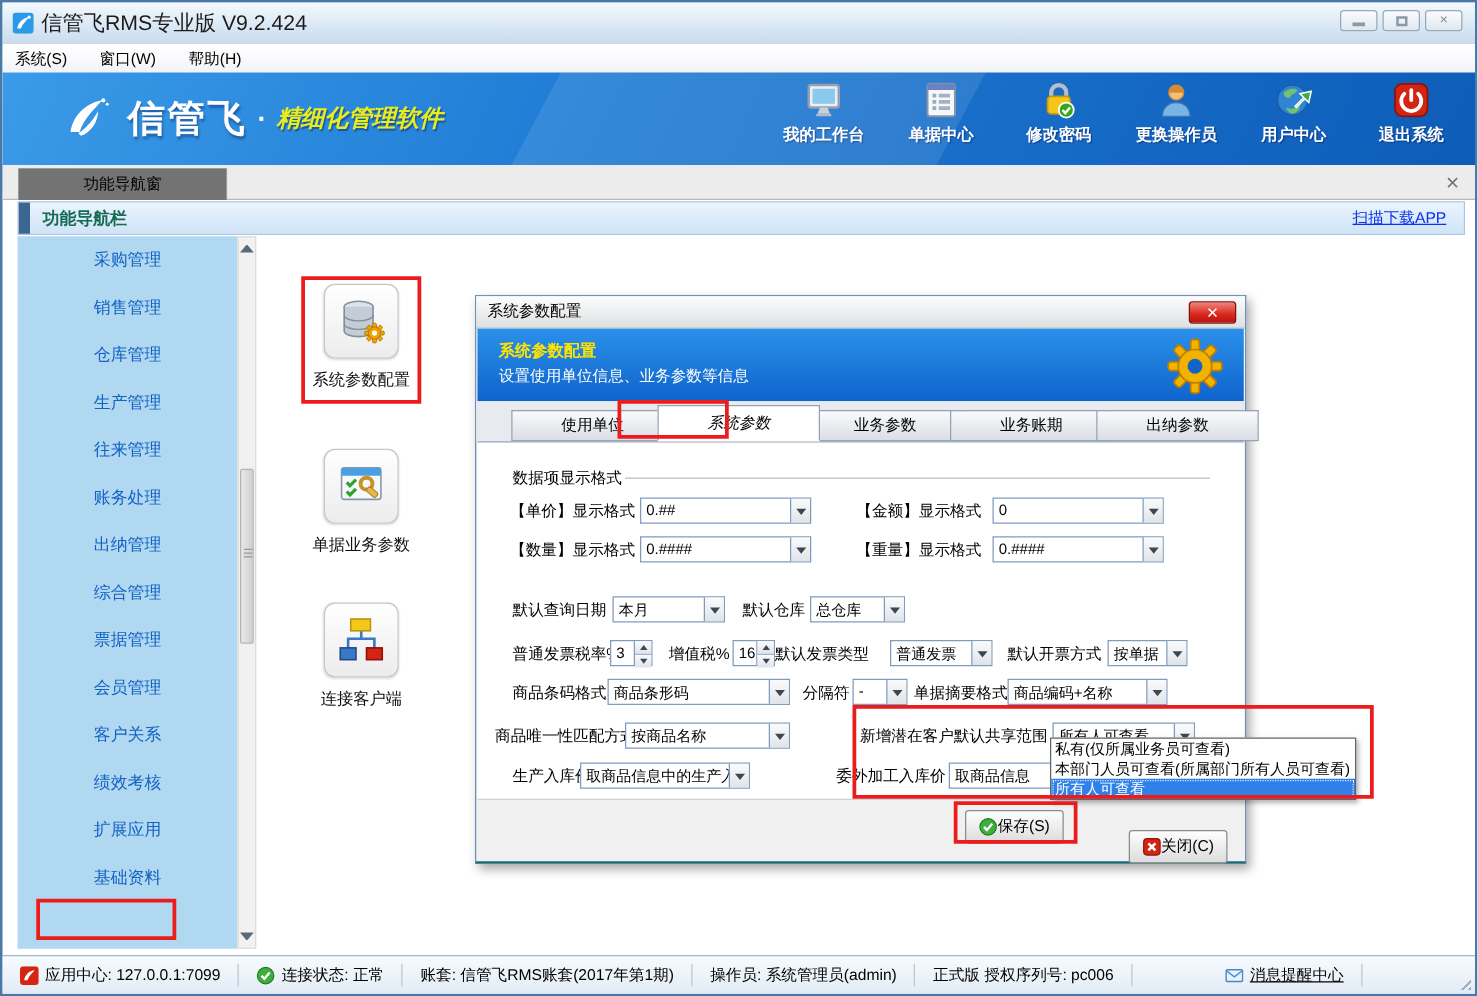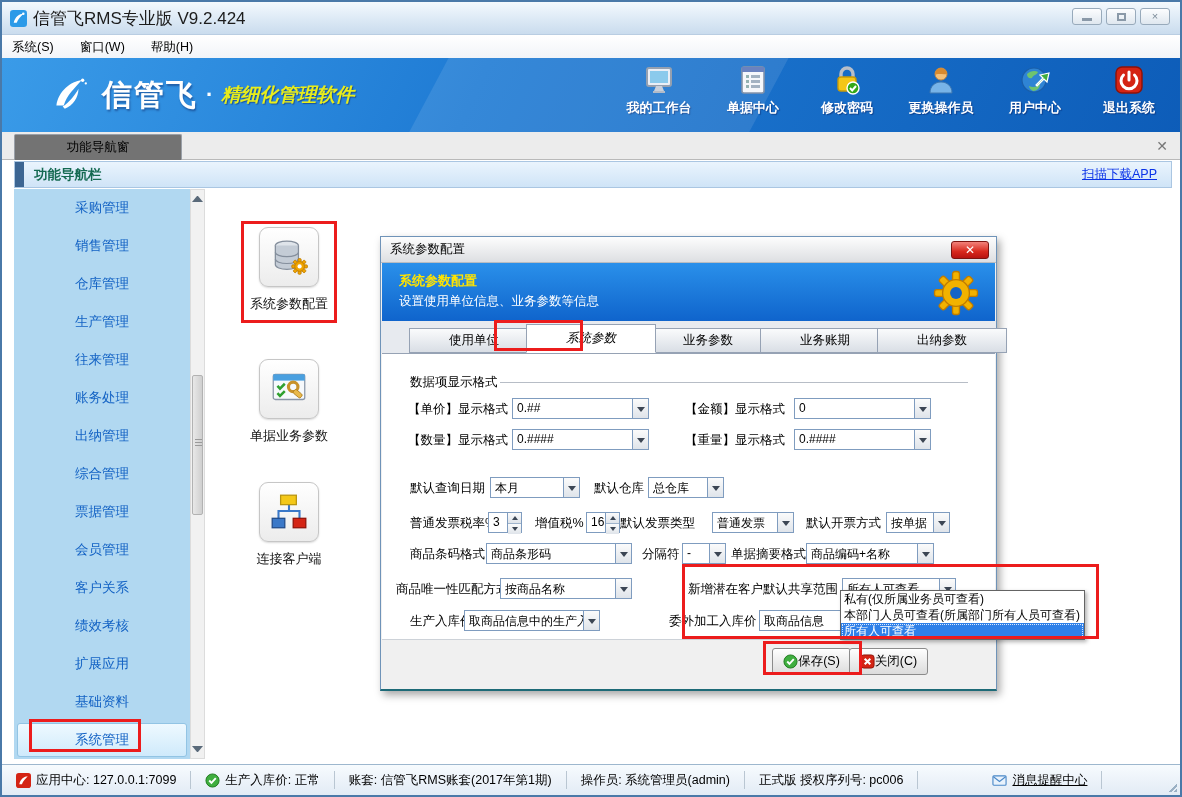--- a/index.html
+++ b/index.html
@@ -256,21 +256,20 @@
     <div class="sideitem">往来管理</div>
     <div class="sideitem">账务处理</div>
     <div class="sideitem">出纳管理</div>
     <div class="sideitem">综合管理</div>
     <div class="sideitem">票据管理</div>
     <div class="sideitem">会员管理</div>
     <div class="sideitem">客户关系</div>
     <div class="sideitem">绩效考核</div>
     <div class="sideitem">扩展应用</div>
     <div class="sideitem">基础资料</div>
-    <div class="sideitem sel">系统管理</div>
   </div>
   <div class="side-scroll">
     <div class="sarrow up"></div>
     <div class="sthumb"></div>
     <div class="sarrow dn"></div>
   </div>
 
   <div class="main">
     <div class="shortcut" style="left:28px; top:38px;">
       <div class="icobox">
@@ -481,21 +480,21 @@
     </div>
 
     <div class="dfoot">
       <div class="dbtn" style="left:390px;">
         <svg viewBox="0 0 16 16">
             <circle cx="8" cy="8" r="7" fill="#3fae3f" stroke="#1e7a1e"></circle>
             <path d="M4.5 8 l2.4 2.6 L11.5 5.4" fill="none" stroke="#fff" stroke-width="2"></path>
           </svg>
         <span>保存(S)</span>
       </div>
-      <div class="dbtn" style="left:467px;">
+      <div class="dbtn" style="left:521px;margin-top:16px;">
         <svg viewBox="0 0 16 16">
             <rect x="1" y="1" width="14" height="14" rx="3" fill="#d42414" stroke="#8e1208"></rect>
             <path d="M5 5 l6 6 M11 5 l-6 6" stroke="#fff" stroke-width="2.2"></path>
           </svg>
         <span>关闭(C)</span>
       </div>
     </div>
   </div>
 
   <div class="droplist">
@@ -516,21 +515,21 @@
           <rect width="16" height="16" rx="3" fill="#d42414"></rect>
           <path d="M3.5 12 C4.5 6.5,9 3.5,12.5 3.5 C10 6.5,7.5 8.5,6.3 12 Z" fill="#fff"></path>
         </svg>
       <span>应用中心: 127.0.0.1:7099</span>
     </div>
     <div class="stitem">
       <svg viewBox="0 0 16 16">
           <circle cx="8" cy="8" r="7" fill="#3fae3f" stroke="#1e7a1e"></circle>
           <path d="M4.5 8 l2.4 2.6 L11.5 5.4" fill="none" stroke="#fff" stroke-width="2"></path>
         </svg>
-      <span>生产入库价: 正常</span>
+      <span>连接状态: 正常</span>
     </div>
     <div class="stitem">
         <span>账套: 信管飞RMS账套(2017年第1期)</span>
       </div>
     <div class="stitem">
         <span>操作员: 系统管理员(admin)</span>
       </div>
     <div class="stitem">
         <span>正式版 授权序列号: pc006</span>
       </div>

